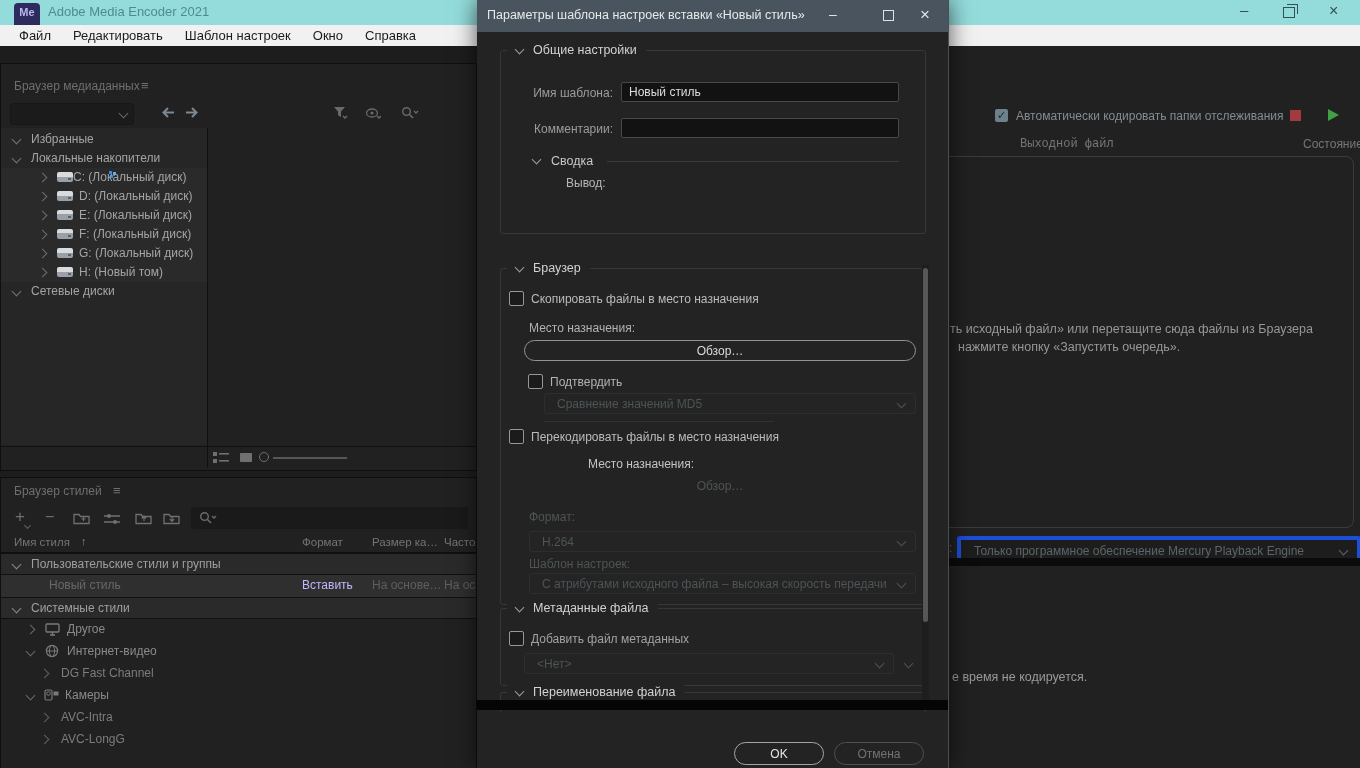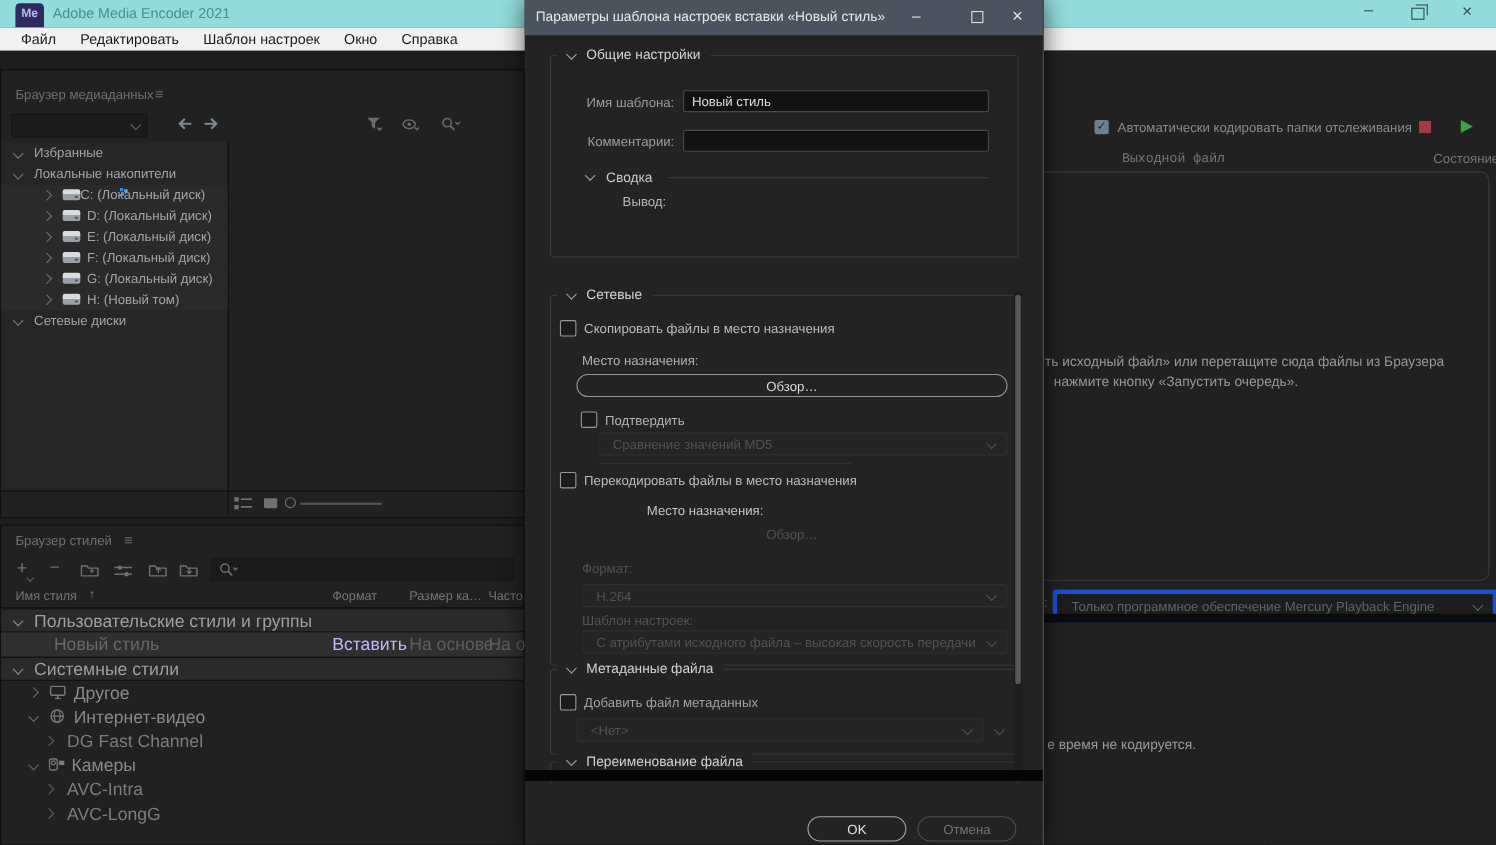--- a/index.html
+++ b/index.html
@@ -21,21 +21,21 @@
   .ptitle{font-size:12px;color:#6f6f6f;}
   .hamb{color:#6f6f6f;font-size:13px;}
   .mrow{position:absolute;left:0;width:206px;height:19px;}
   .mrow .lbl{position:absolute;top:2px;font-size:12px;color:#a4a4a4;white-space:nowrap;}
   .drive-ico{position:absolute;left:56px;top:4px;width:16px;height:10px;border-radius:2px;
              background:linear-gradient(#d8dcdf 0 45%,#9aa0a5 45% 100%);}
   .drive-ico i{position:absolute;right:2px;bottom:2px;width:3px;height:2px;background:#5b6166;}
   .sysdots{position:absolute;left:52px;top:-1px;width:3px;height:3px;background:#2f8fe8;
            box-shadow:4px 1px 0 #57b1ff,1px 4px 0 #2f8fe8;}
   .prow{position:absolute;left:0;width:475px;height:22px;}
-  .prow .lbl{position:absolute;top:3px;font-size:16px;color:#8a8a8a;white-space:nowrap;}
+  .prow .lbl{position:absolute;top:3px;font-size:12px;color:#8a8a8a;white-space:nowrap;}
   .group{background:#2a2a2a;border-top:1px solid #101010;border-bottom:1px solid #101010;box-sizing:border-box;}
   .sel{background:#2f2f2f;}
   .colhead{font-size:11.5px;color:#747474;}
   
   .dialog{position:absolute;left:477px;top:0;width:471px;height:768px;background:#232323;z-index:10;
           box-shadow:0 0 22px rgba(0,0,0,.65);border-right:1px solid #4a4f53;}
   .dlg-titlebar{position:absolute;left:0;top:0;width:100%;height:32px;background:#4a545e;}
   .wbtn{position:absolute;top:0;width:46px;height:32px;text-align:center;color:#dde2e4;}
   .fs{position:absolute;border:1px solid #373737;border-radius:3px;}
   .leg{position:absolute;top:-9px;left:6px;background:#232323;padding:0 9px;height:16px;display:flex;align-items:center;gap:10px;
@@ -309,21 +309,21 @@
       <input class="inp" style="left: 120px; top: 67px; width: 262px;" value="">
       <span class="chDl" style="position:absolute;left:32px;top:107px;"></span>
       <span class="lab" style="left:50px;top:103px;color:#c6c8c9;font-size:12.5px;">Сводка</span>
       <div class="rule" style="left:106px;top:110px;width:292px;"></div>
       <span class="lab" style="left:65px;top:125px;color:#b5b7b8;">Вывод:</span>
     </div>
 
     <div class="fs" style="left:23px;top:268px;width:424px;height:335px;">
       <div class="leg">
         <span class="chDl"></span>
-        <span>Сетевые</span>
+        <span>Браузер</span>
       </div>
       <span class="cb" style="left:8px;top:22px;"></span>
       <span class="lab" style="left:30px;top:23px;color:#b9bcbd;">Скопировать файлы в место назначения</span>
       <span class="lab" style="left:28px;top:52px;color:#b0b2b3;">Место назначения:</span>
       <div class="pill" style="left:23px;top:71px;width:392px;height:21px;line-height:20px;border:1.4px solid #8f9395;color:#d8dadb;box-sizing:border-box;">Обзор…</div>
       <span class="cb" style="left:27px;top:105px;"></span>
       <span class="lab" style="left:49px;top:106px;color:#b0b3b4;">Подтвердить</span>
       <div class="dd" style="left:43px;top:124px;width:372px;">
         <span class="ddt">Сравнение значений MD5</span>
         <span class="chD" style="right:10px;top:6px;border-color:#4d5356;"></span>

